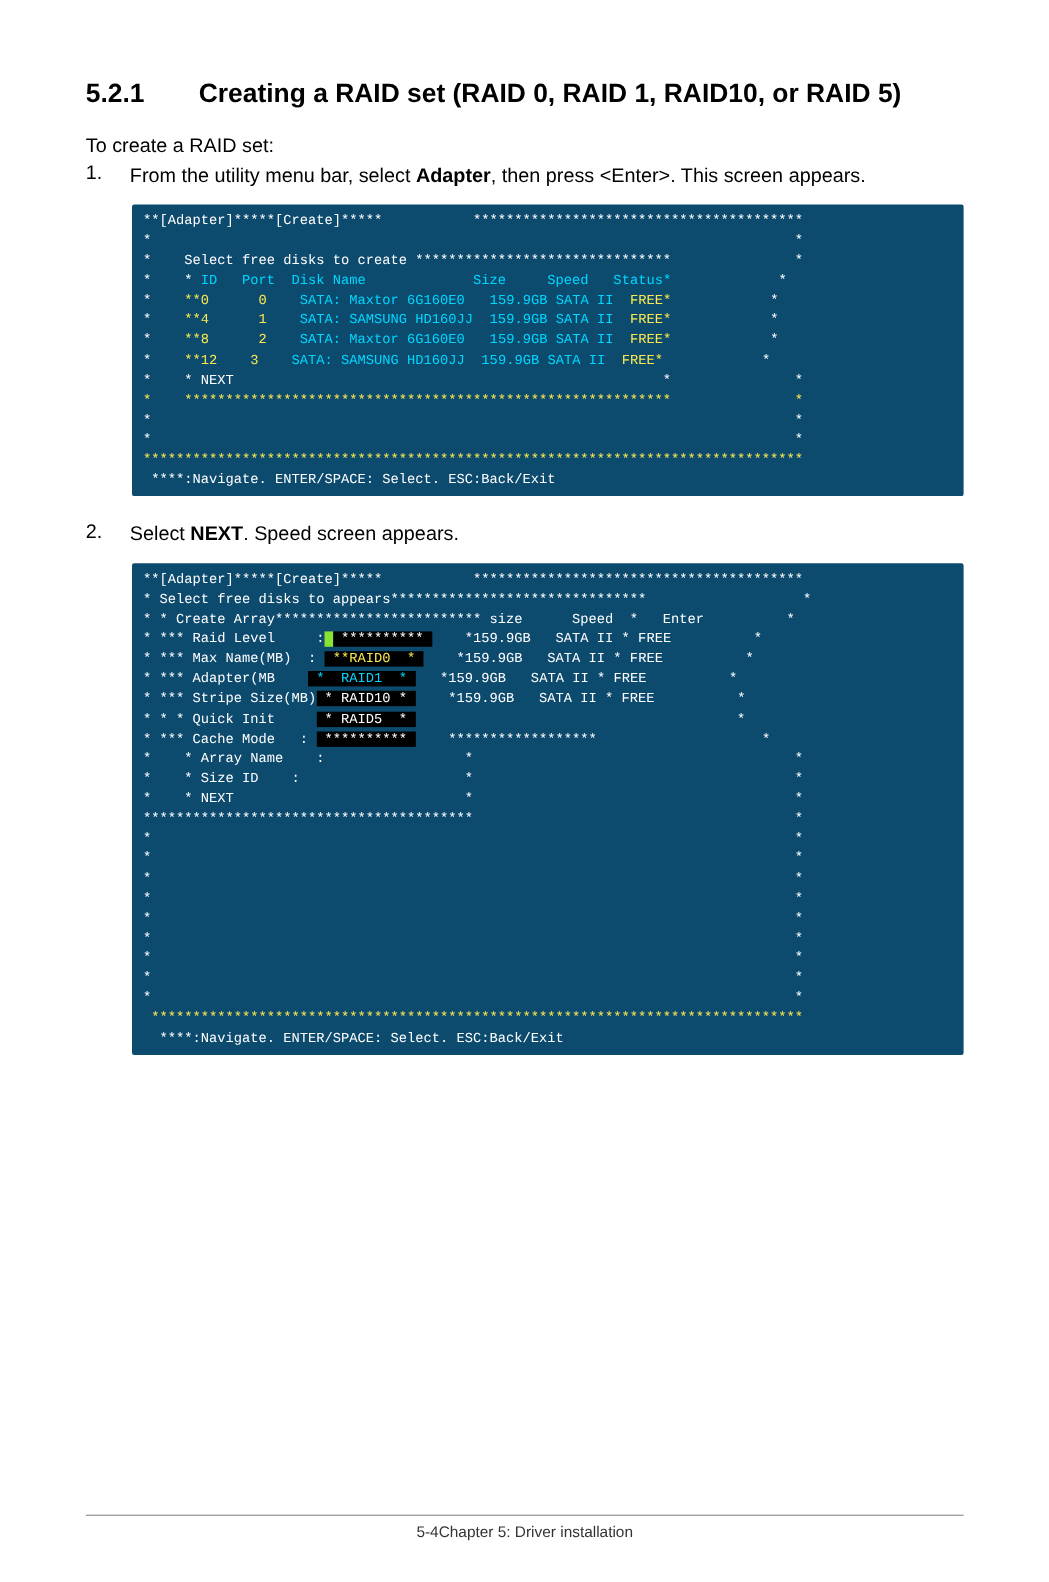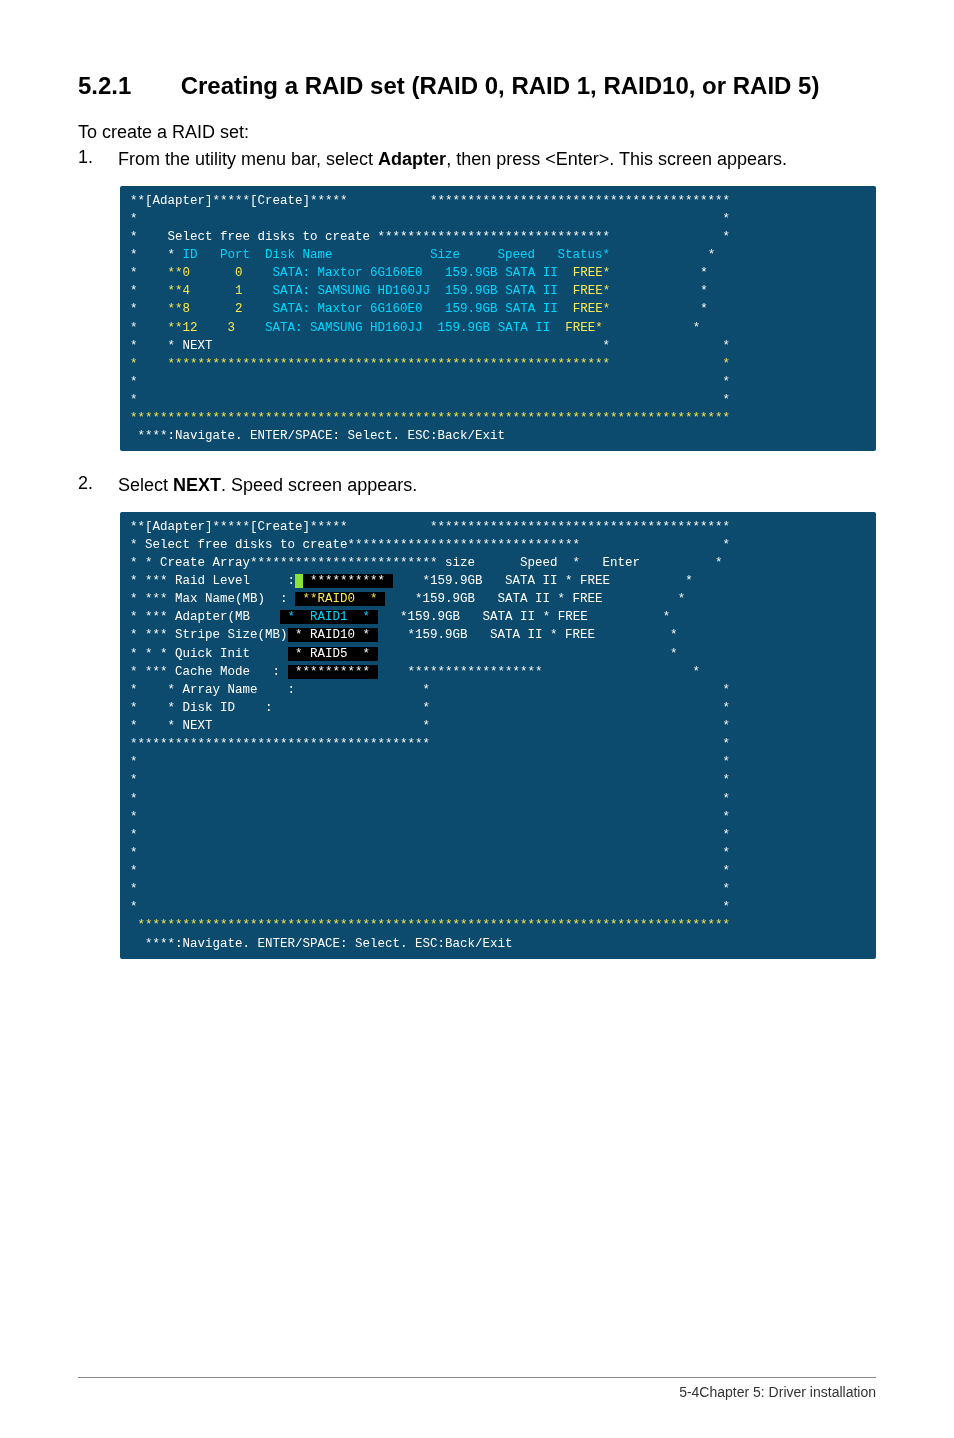--- a/index.html
+++ b/index.html
@@ -11,21 +11,21 @@
   .steps{list-style:none;padding:0;margin:0;font-size:18px}
   .steps li{display:flex;margin:0 0 14px 0}
   .steps li .num{width:40px;flex:0 0 40px}
   .steps li .txt{flex:1;line-height:1.35}
   .term{background:#0c4a6e;color:#fff;font-family:"Courier New",monospace;font-size:12.5px;line-height:1.45;padding:6px 10px;border-radius:2px;margin:8px 0 22px 42px;white-space:pre;overflow:hidden}
   .term .w{color:#ffffff}
   .term .c{color:#00d7ff}
   .term .y{color:#fce94f}
   .term .blk{background:#000}
   .term .cur{background:#8ae234}
-  .footer{position:absolute;left:78px;right:78px;bottom:38px;border-top:1px solid #888;padding-top:6px;font-size:14px;color:#333;display:flex;justify-content:flex-end}
+  .footer{position:absolute;left:78px;right:78px;bottom:38px;border-top:1px solid #888;padding-top:6px;font-size:14px;color:#333;display:flex;justify-content:center}
   .b{font-weight:bold}
 </style>
 </head>
 <body>
 
 <div class="page">
 
   <h2>
     <span class="sect-num">5.2.1</span>
     <span class="sect-ttl">Creating a RAID set (RAID 0, RAID 1, RAID10, or RAID 5)</span>
@@ -60,30 +60,30 @@
   <ol class="steps">
     <li>
       <span class="num">2.</span>
       <span class="txt">
         <span>Select </span><span class="b">NEXT</span><span>. Speed screen appears.</span>
       </span>
     </li>
   </ol>
 
   <div class="term"><span class="w">**[Adapter]*****[Create]*****           ****************************************</span>
-<span class="w">* Select free disks to create*******************************                   *</span>
+<span class="w">* Select free disks to appears*******************************                   *</span>
 <span class="w">* * Create Array************************* size      Speed  *   Enter          *</span>
 <span class="w">* *** Raid Level     :</span><span class="cur"> </span><span class="blk"> ********** </span>    <span class="w">*159.9GB</span><span class="w">   SATA II</span><span class="w"> * FREE</span><span class="w">          *</span>
 <span class="w">* *** Max Name(MB)  :</span> <span class="blk y"> **RAID0  * </span>    <span class="w">*159.9GB</span><span class="w">   SATA II</span><span class="w"> * FREE</span><span class="w">          *</span>
 <span class="w">* *** Adapter(MB</span>    <span class="blk c"> *  RAID1  * </span>   <span class="w">*159.9GB</span><span class="w">   SATA II</span><span class="w"> * FREE</span><span class="w">          *</span>
 <span class="w">* *** Stripe Size(MB)</span><span class="blk"> * RAID10 * </span>    <span class="w">*159.9GB</span><span class="w">   SATA II</span><span class="w"> * FREE</span><span class="w">          *</span>
 <span class="w">* * * Quick Init</span>     <span class="blk"> * RAID5  * </span><span class="w">                                       *</span>
 <span class="w">* *** Cache Mode   : </span><span class="blk"> ********** </span>    <span class="w">******************</span><span class="w">                    *</span>
 <span class="w">*    * Array Name    :                 *                                       *</span>
-<span class="w">*    * Disk ID    :                    *                                       *</span>
+<span class="w">*    * Size ID    :                    *                                       *</span>
 <span class="w">*    * NEXT                            *                                       *</span>
 <span class="w">****************************************                                       *</span>
 <span class="w">*                                                                              *</span>
 <span class="w">*                                                                              *</span>
 <span class="w">*                                                                              *</span>
 <span class="w">*                                                                              *</span>
 <span class="w">*                                                                              *</span>
 <span class="w">*                                                                              *</span>
 <span class="w">*                                                                              *</span>
 <span class="w">*                                                                              *</span>

